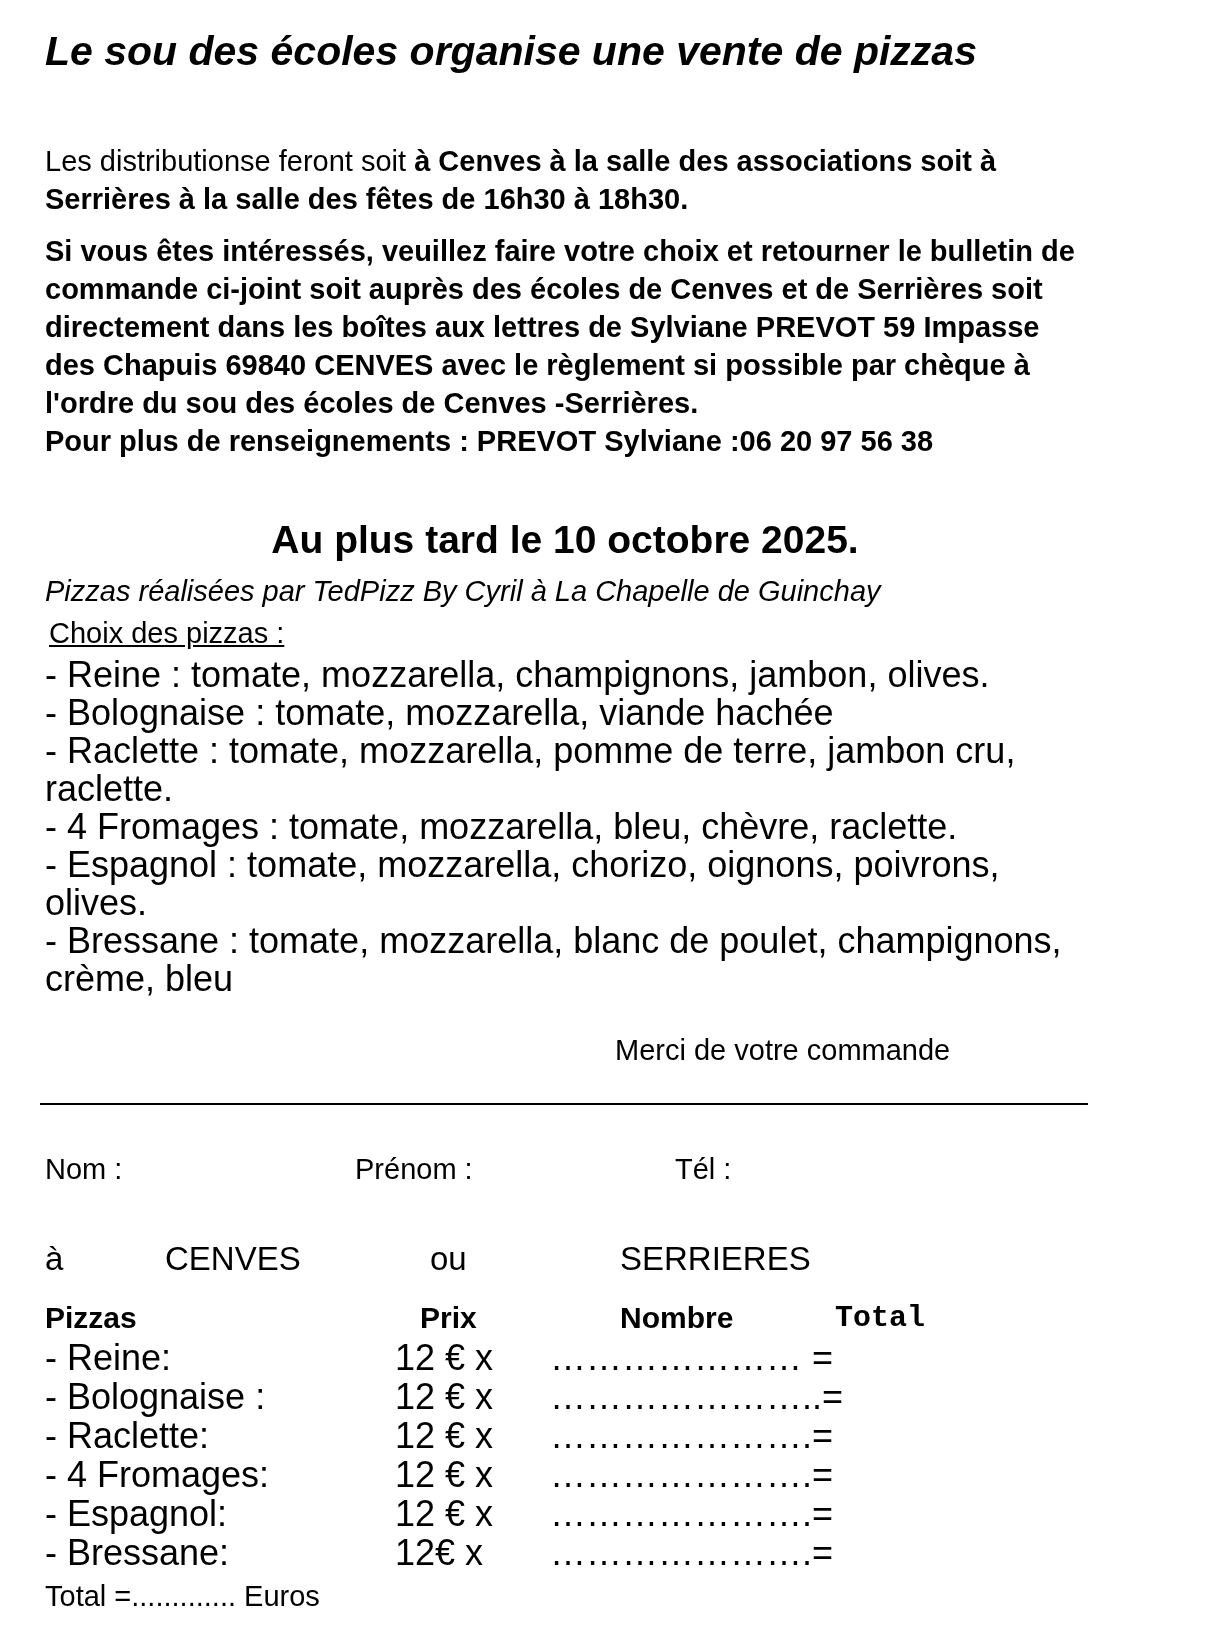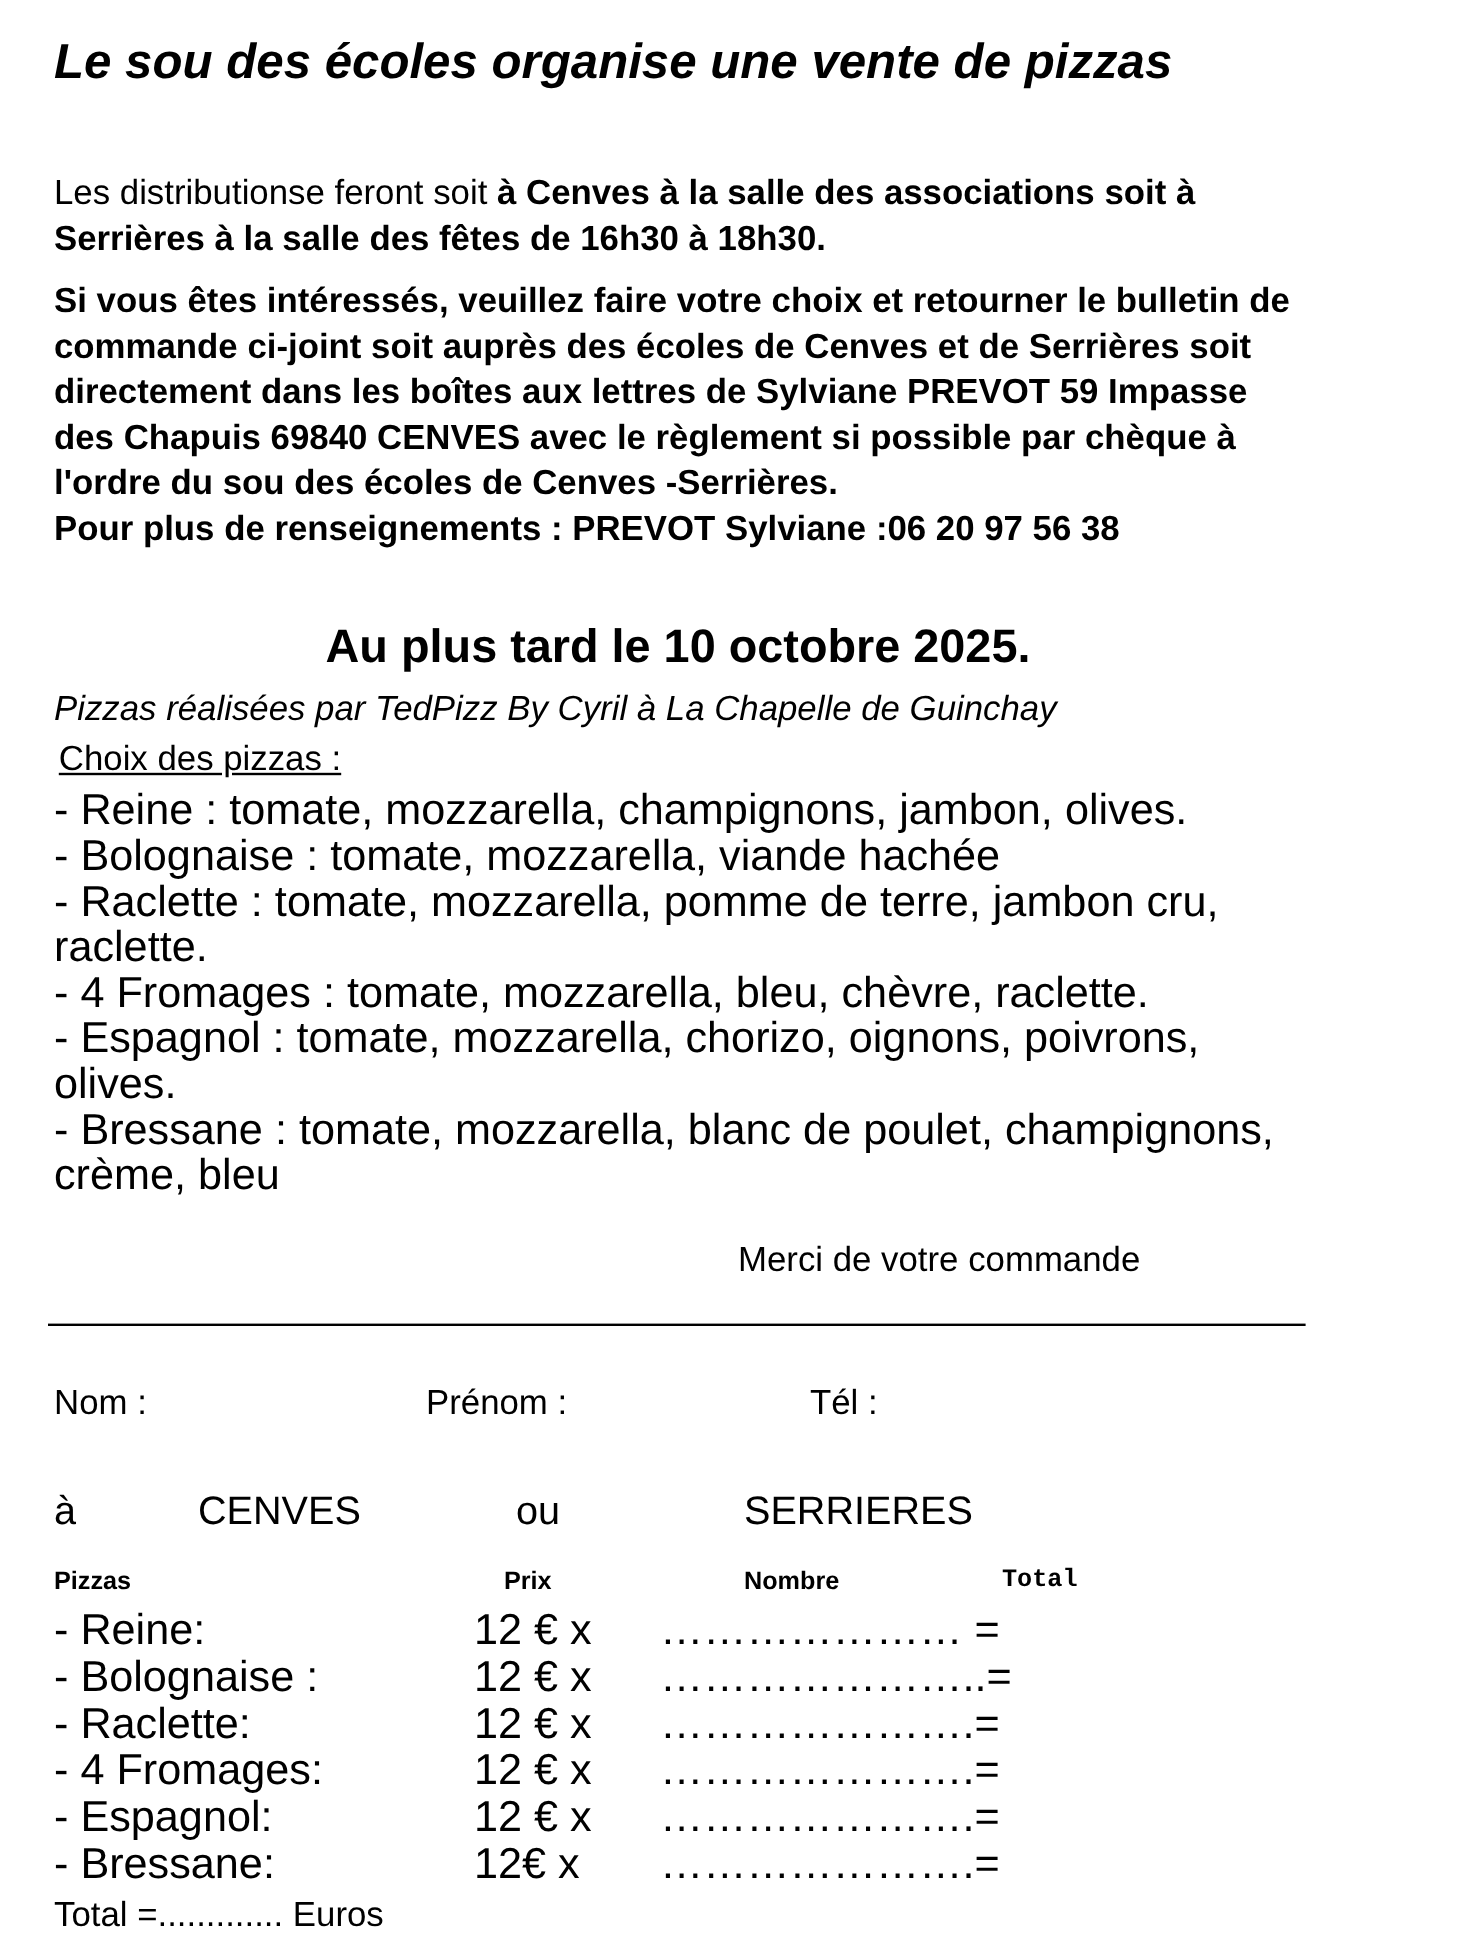--- a/index.html
+++ b/index.html
@@ -77,21 +77,21 @@
   .location-row {
     margin-top: 54px;
     display: grid;
     grid-template-columns: 120px 265px 190px 1fr;
     font-size: 33px;
   }
   .order-table { margin-top: 20px; }
   .thead {
     display: grid;
     grid-template-columns: 350px 155px 240px 1fr;
-    font-size: 21px;
+    font-size: 30px;
     font-weight: bold;
     line-height: 40px;
   }
   .thead .c2 { padding-left: 25px; }
   .thead .c3 { padding-left: 70px; }
   .thead .c4 { padding-left: 45px; font-family: Liberation Mono, monospace; }
   .trow {
     display: grid;
     grid-template-columns: 350px 155px 1fr;
     font-size: 36px;

